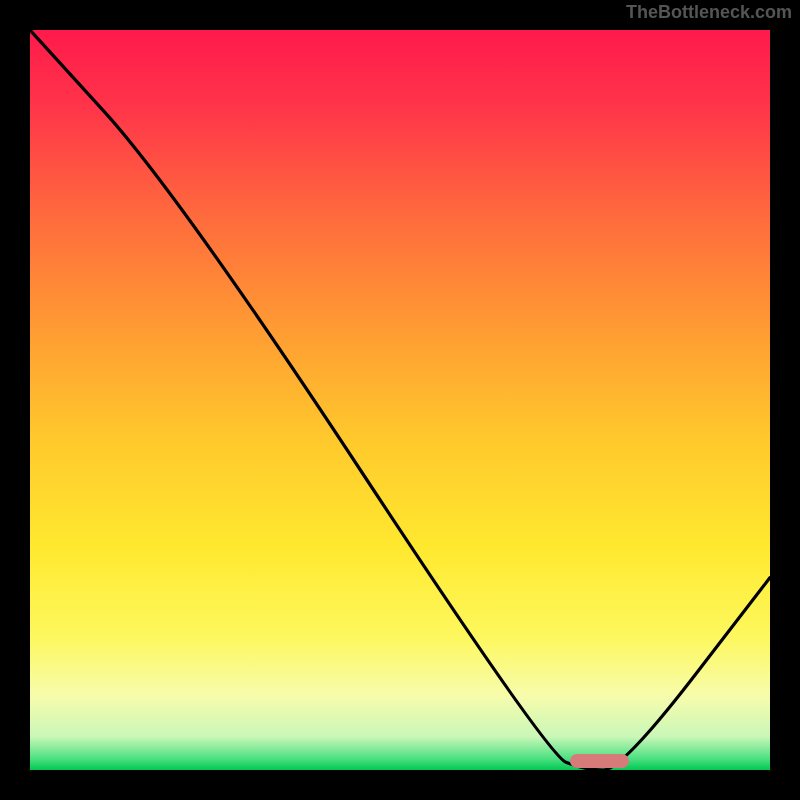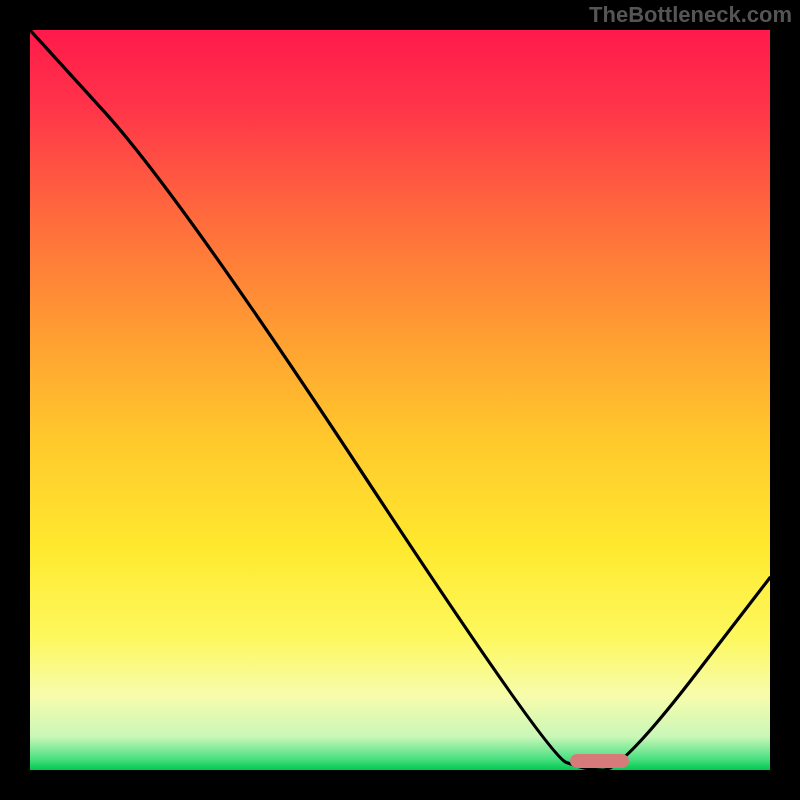--- a/index.html
+++ b/index.html
@@ -9,21 +9,21 @@
     background: #000;
     position: relative;
     font-family: Arial, sans-serif;
     overflow: hidden;
   }
   .watermark {
     position: absolute;
     top: 2px;
     right: 8px;
     color: #555;
-    font-size: 22px;
+    font-size: 18px;
     font-weight: bold;
     z-index: 10;
   }
   .plot-area {
     position: absolute;
     left: 30px;
     top: 30px;
     width: 740px;
     height: 740px;
   }

